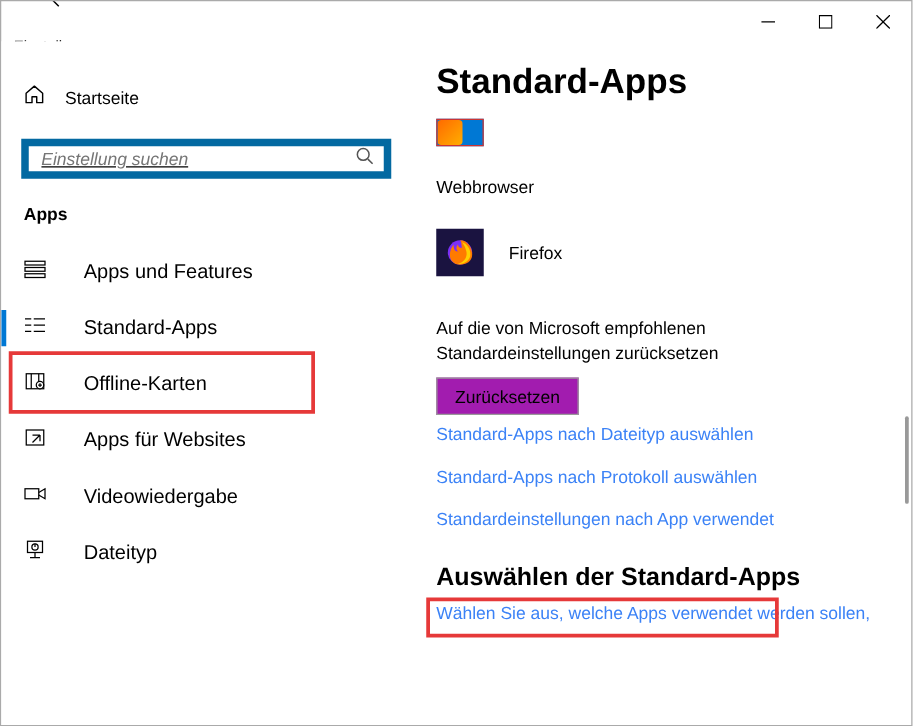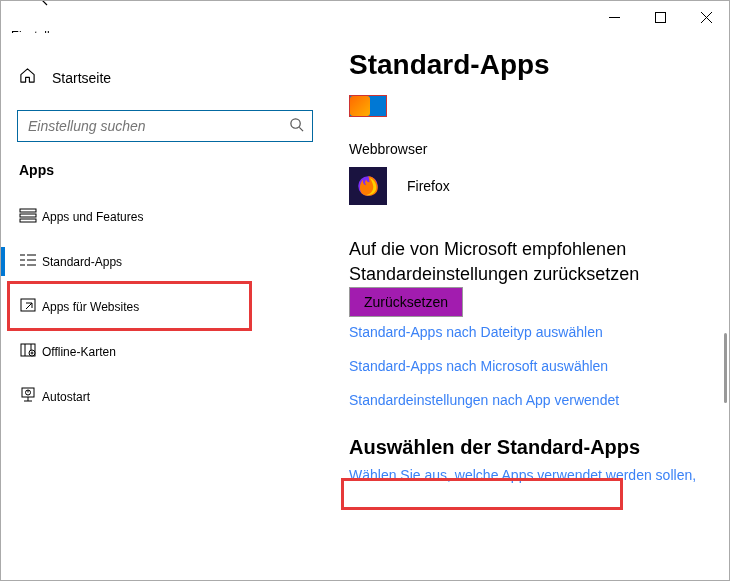--- a/index.html
+++ b/index.html
@@ -8,36 +8,36 @@
   .titlebar-left { display:flex; align-items:center; gap:18px;flex-direction:column; }
   .back-arrow { width:16px; height:16px; }
   .title-text { font-size:12px; }
   .win-controls { display:flex; }
   .win-btn { width:46px; height:32px; display:flex; align-items:center; justify-content:center; }
   .content { display:flex; height:calc(100% - 32px);justify-content:space-between; }
   .sidebar { width:328px; background:#fff; padding-top:28px; position:relative; }
   .home-row { display:flex; align-items:center; gap:16px; padding:6px 0 6px 18px; margin-bottom:16px; }
   .home-row svg { width:17px; height:17px; }
   .home-label { font-size:14px; }
-  .search-box { margin:0 16px 20px 16px; height:32px; border:1px solid #0369a1; display:flex; align-items:center; padding:0 8px; justify-content:space-between; }
+  .search-box { margin:0 16px 20px 16px; height:32px; border:6px solid #0369a1; display:flex; align-items:center; padding:0 8px; justify-content:space-between;text-decoration:underline; }
   .search-box input { border:none; outline:none; font-size:14px; width:240px; font-style:italic; color:#666; background:transparent; }
   .sidebar h3 { font-size:14px; font-weight:600; margin:12px 0 16px 18px; }
-  .nav-item { display:flex; align-items:center; gap:5px; height:45px; padding-left:18px; font-size:12px; position:relative; }
+  .nav-item { display:flex; align-items:center; gap:30px; height:45px; padding-left:18px; font-size:16px; position:relative; }
   .nav-item.active::before { content:""; position:absolute; left:0; top:8px; bottom:8px; width:4px; background:#0078d4; }
   .nav-item svg { width:18px; height:18px; flex-shrink:0; }
   .highlight-box { position:absolute; border:3px solid #e63939; pointer-events:none; }
   .main { flex:1; padding:16px 0 0 20px; position:relative; overflow:hidden; }
   .page-title { font-size:28px; font-weight:600; margin:0 0 14px 0; }
   .app-tile-partial { width:38px; height:22px; background:#0078d4; border:1px solid #c33; display:flex; align-items:flex-start; justify-content:flex-start; overflow:hidden; margin-bottom:24px; }
   .app-tile-partial-inner { width:20px; height:20px; background:linear-gradient(135deg,#ff6a00,#ffae00); border-radius:3px; margin:0; }
-  .section-label { font-size:14px; margin-bottom:10px; }
+  .section-label { font-size:14px; margin-bottom:26px; }
   .browser-row { display:flex; align-items:center; gap:20px; margin-bottom:32px; }
   .firefox-tile { width:38px; height:38px; background:#1a1340; display:flex; align-items:center; justify-content:center; }
   .firefox-tile svg { width:26px; height:26px; }
-  .reset-text { font-size:18px; line-height:1.4; max-width:320px; }
+  .reset-text { font-size:14px; line-height:1.4; margin-bottom:10px; max-width:320px; }
   .reset-btn { background:#a21caf; border:1px solid #999; padding:6px 14px; font-size:14px; cursor:pointer; margin-bottom:7px; }
   .link { color:#3b82f6; font-size:14px; margin-bottom:18px; cursor:pointer; display:block; }
   .subheading { font-size:20px; font-weight:600; margin:28px 12px 8px 0; }
   .subtext { font-size:14px; color:#3b82f6; }
   .scrollbar { position:absolute; right:2px; top:300px; width:3px; height:70px; background:#999; border-radius:2px; }
 </style>
 </head>
 <body>
 
 <div class="titlebar">
@@ -101,43 +101,50 @@
             <line x1="1" y1="9" x2="6" y2="9" stroke="#000"></line>
             <line x1="8" y1="9" x2="17" y2="9" stroke="#000"></line>
             <line x1="1" y1="14" x2="6" y2="14" stroke="#000"></line>
             <line x1="8" y1="14" x2="17" y2="14" stroke="#000"></line>
           </svg></span>
       <span>Standard-Apps</span>
     </div>
     <div class="nav-item">
       <span><svg viewBox="0 0 18 18">
             <rect x="2" y="3" width="14" height="12" stroke="#000" fill="none"></rect>
-            <path d="M7 7 L13 7 M13 7 L13 12 M13 7 L7 13" stroke="#000" fill="none"></path>
-          </svg></span>
-      <span>Apps für Websites</span>
-    </div>
-    <div class="nav-item">
-      <span><svg viewBox="0 0 18 18">
-            <rect x="2" y="3" width="14" height="12" stroke="#000" fill="none"></rect>
             <path d="M6 3 V15 M12 3 V15" stroke="#000"></path>
             <circle cx="13" cy="12" r="3" fill="#fff" stroke="#000"></circle>
             <line x1="11.5" y1="12" x2="14.5" y2="12" stroke="#000"></line>
             <line x1="13" y1="10.5" x2="13" y2="13.5" stroke="#000"></line>
           </svg></span>
       <span>Offline-Karten</span>
     </div>
     <div class="nav-item">
       <span><svg viewBox="0 0 18 18">
+            <rect x="2" y="3" width="14" height="12" stroke="#000" fill="none"></rect>
+            <path d="M7 7 L13 7 M13 7 L13 12 M13 7 L7 13" stroke="#000" fill="none"></path>
+          </svg></span>
+      <span>Apps für Websites</span>
+    </div>
+    <div class="nav-item">
+      <span><svg viewBox="0 0 18 18">
+            <rect x="1" y="5" width="11" height="8" stroke="#000" fill="none"></rect>
+            <path d="M12 8 L17 5 V13 L12 10" stroke="#000" fill="none"></path>
+          </svg></span>
+      <span>Videowiedergabe</span>
+    </div>
+    <div class="nav-item">
+      <span><svg viewBox="0 0 18 18">
             <rect x="3" y="2" width="12" height="9" stroke="#000" fill="none"></rect>
             <circle cx="9" cy="6.5" r="2.5" stroke="#000" fill="none"></circle>
             <line x1="9" y1="4" x2="9" y2="6.5" stroke="#000"></line>
             <line x1="5" y1="15" x2="13" y2="15" stroke="#000"></line>
             <line x1="9" y1="11" x2="9" y2="15" stroke="#000"></line>
           </svg></span>
-      <span>Autostart</span>
+      <span>Dateityp</span>
     </div>
 
     <div class="highlight-box" style="left:6px; top:248px; width:245px; height:50px;"></div>
   </div>
 
   <div class="main">
     <h1 class="page-title">Standard-Apps</h1>
 
     <div class="app-tile-partial">
       <div class="app-tile-partial-inner"></div>
@@ -152,21 +159,21 @@
             <path d="M18 6 C24 8 27 14 26 20 C24 26 18 28 14 27 C20 26 24 20 22 14 C21 10 19 7 18 6 Z" fill="#ffd000"></path>
           </svg>
       </div>
       <span style="font-size:14px;">Firefox</span>
     </div>
 
     <div class="reset-text">Auf die von Microsoft empfohlenen Standardeinstellungen zurücksetzen</div>
     <button class="reset-btn">Zurücksetzen</button>
 
     <a class="link">Standard-Apps nach Dateityp auswählen</a>
-    <a class="link">Standard-Apps nach Microsoft auswählen</a>
+    <a class="link">Standard-Apps nach Protokoll auswählen</a>
     <a class="link">Standardeinstellungen nach App verwendet</a>
 
     <div class="highlight-box" style="left:12px; top:445px; width:282px; height:32px;"></div>
 
     <h2 class="subheading">Auswählen der Standard-Apps</h2>
     <div class="subtext">Wählen Sie aus, welche Apps verwendet werden sollen,</div>
 
     <div class="scrollbar"></div>
   </div>
 </div>

